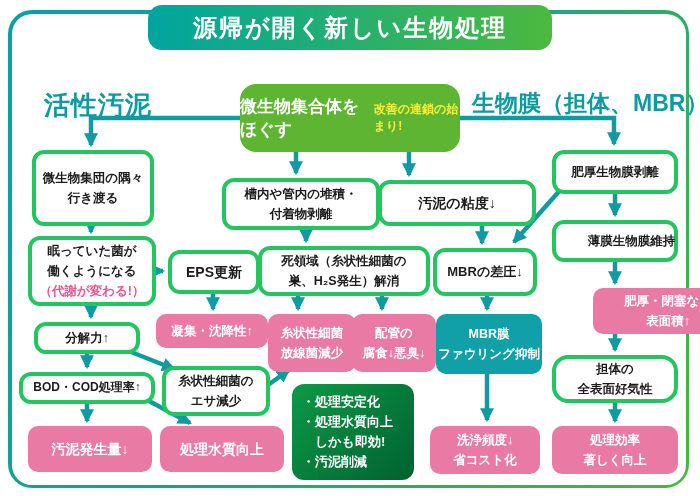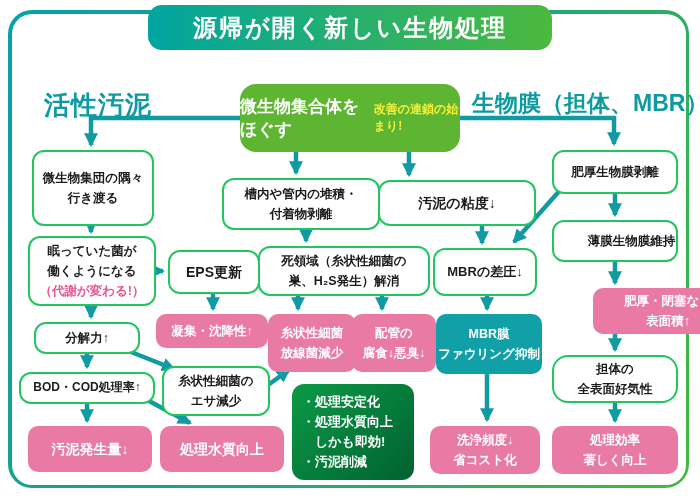--- a/index.html
+++ b/index.html
@@ -21,21 +21,21 @@
   .hdr-right{left:472px;top:88px;font-size:23px;}
   .start{position:absolute;left:240px;top:84px;width:220px;height:68px;
     border-radius:16px;background:#5eb531;display:flex;
     align-items:center;justify-content:center;gap:3px;z-index:3;}
   .start .l1{color:#fff;font-size:17px;font-weight:800;}
   .start .l2{color:#f5ef3b;font-size:12px;font-weight:800;}
   .b{position:absolute;display:flex;flex-direction:column;align-items:center;
     justify-content:center;text-align:center;z-index:2;font-weight:800;
     font-size:12.5px;line-height:1.6;color:#1c1c1c;padding:2px 3px;box-sizing:border-box;}
   .b span{display:block;white-space:nowrap;}
-  .w{background:#fff;border:2px solid #22c55e;border-radius:12px;}
+  .w{background:#fff;border:4px solid #22c55e;border-radius:12px;}
   .p{background:#e87aa4;border-radius:10px;color:#fff;}
   .t{background:#12a0a8;border-radius:10px;color:#fff;}
   .g{background:linear-gradient(135deg,#0c9a46,#006130);border-radius:12px;color:#fff;
     align-items:flex-start;text-align:left;padding-left:10px;font-size:13px;line-height:1.55;}
   .pink-text{color:#e9538e;}
   svg.arrows{position:absolute;left:0;top:0;z-index:1;}
 </style>
 </head>
 <body>
 

